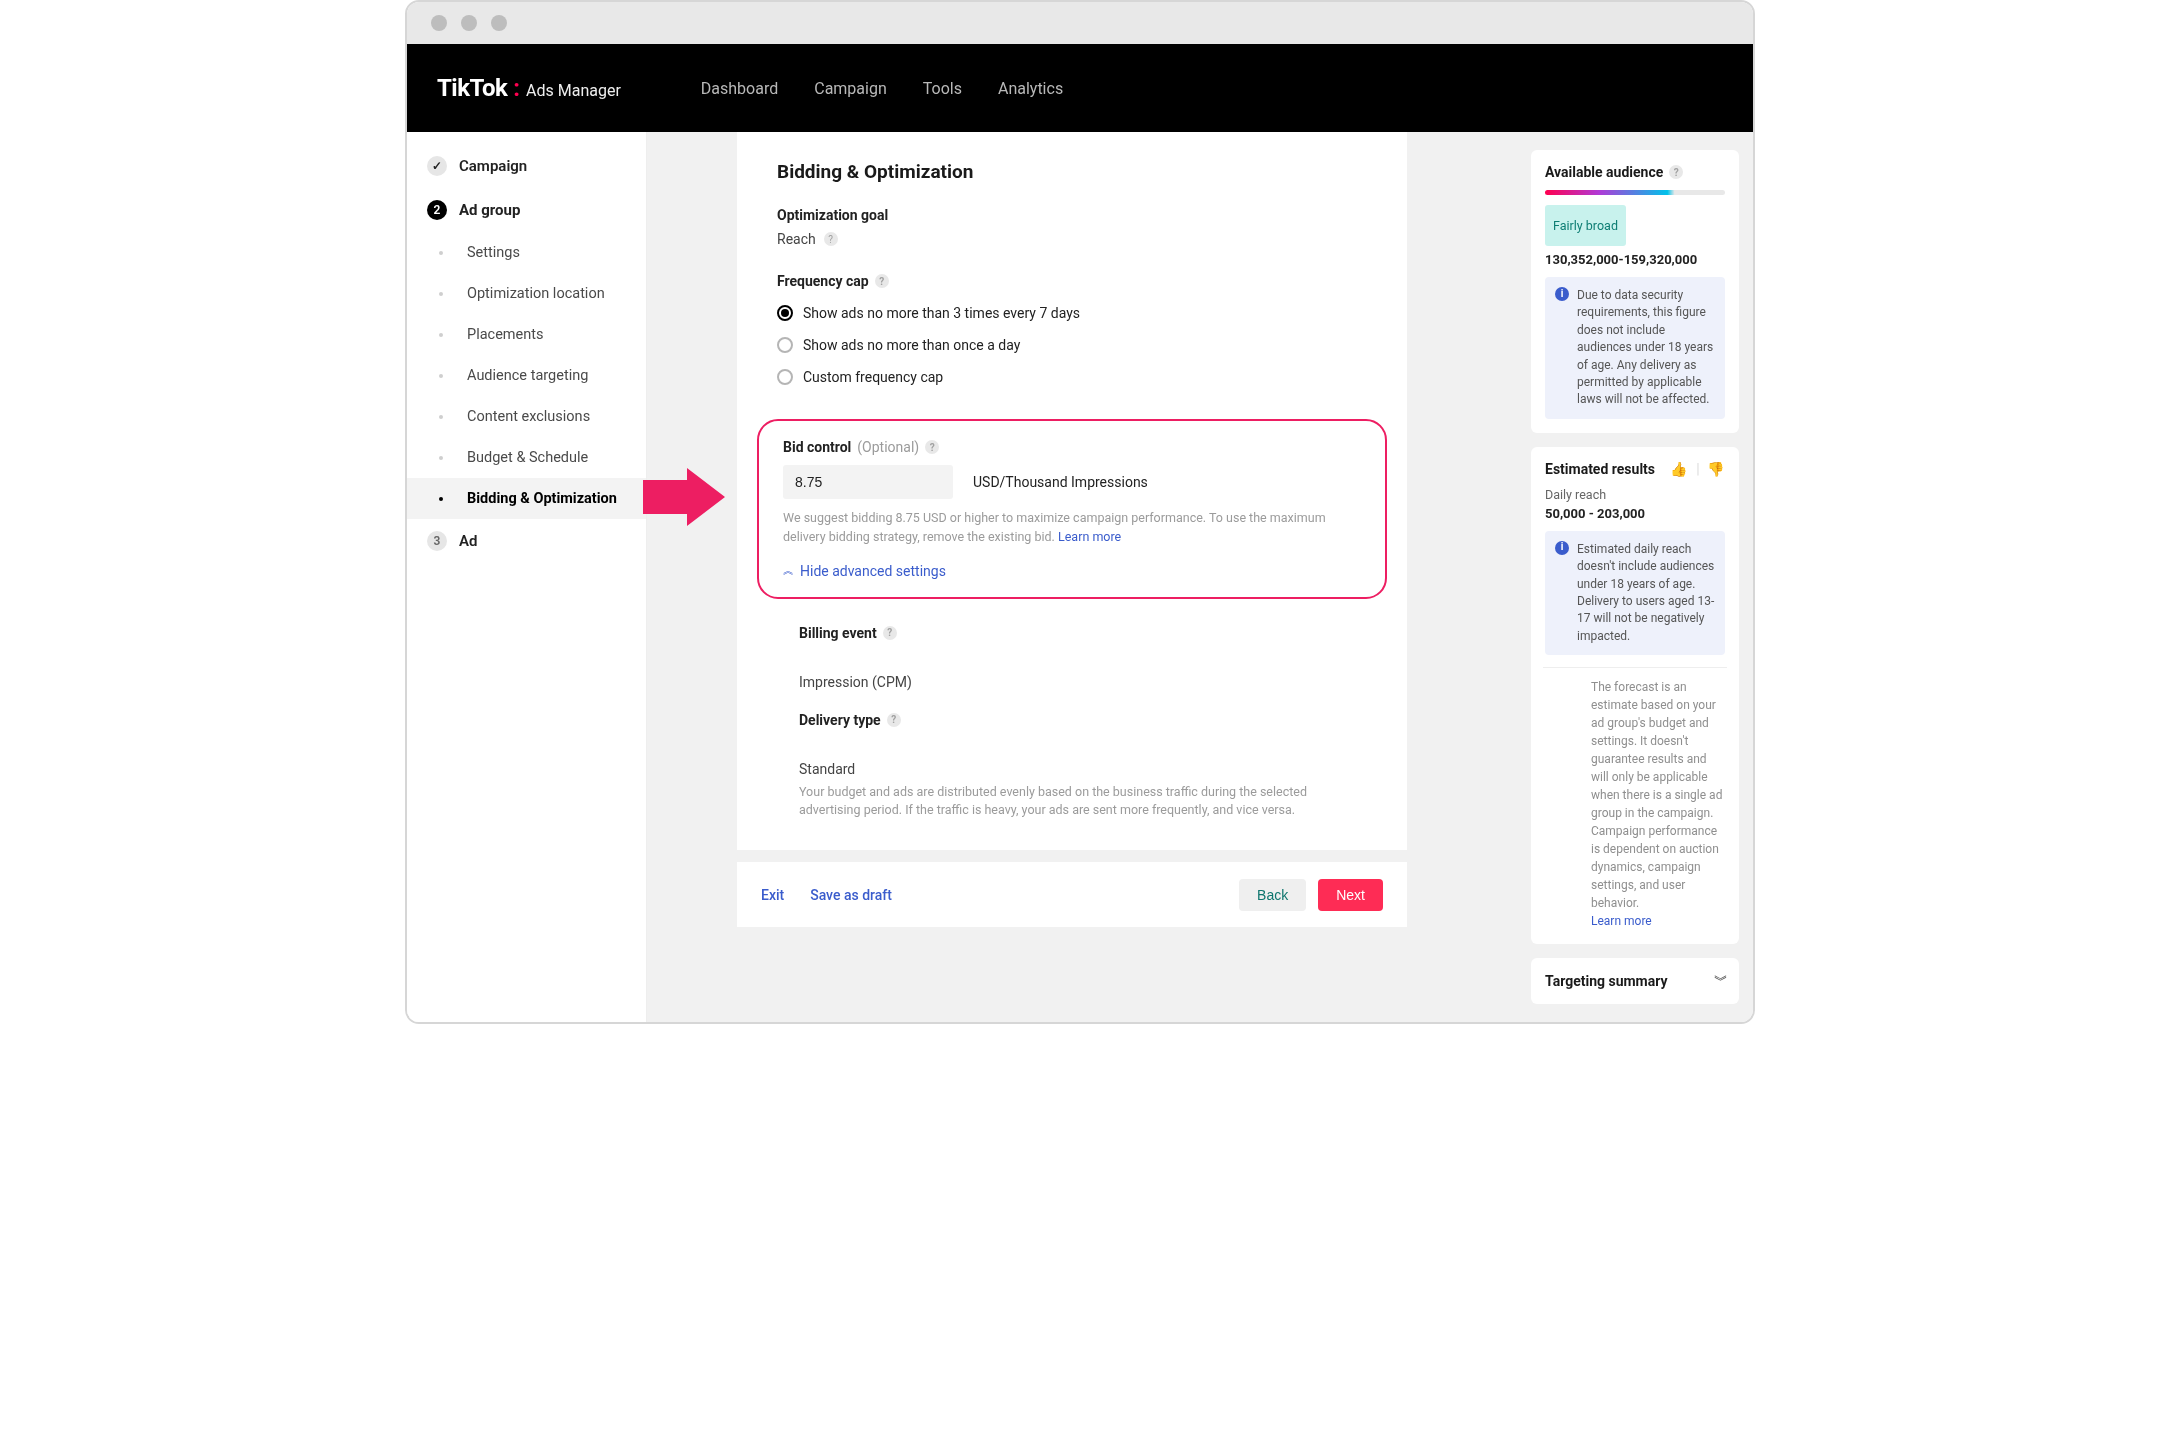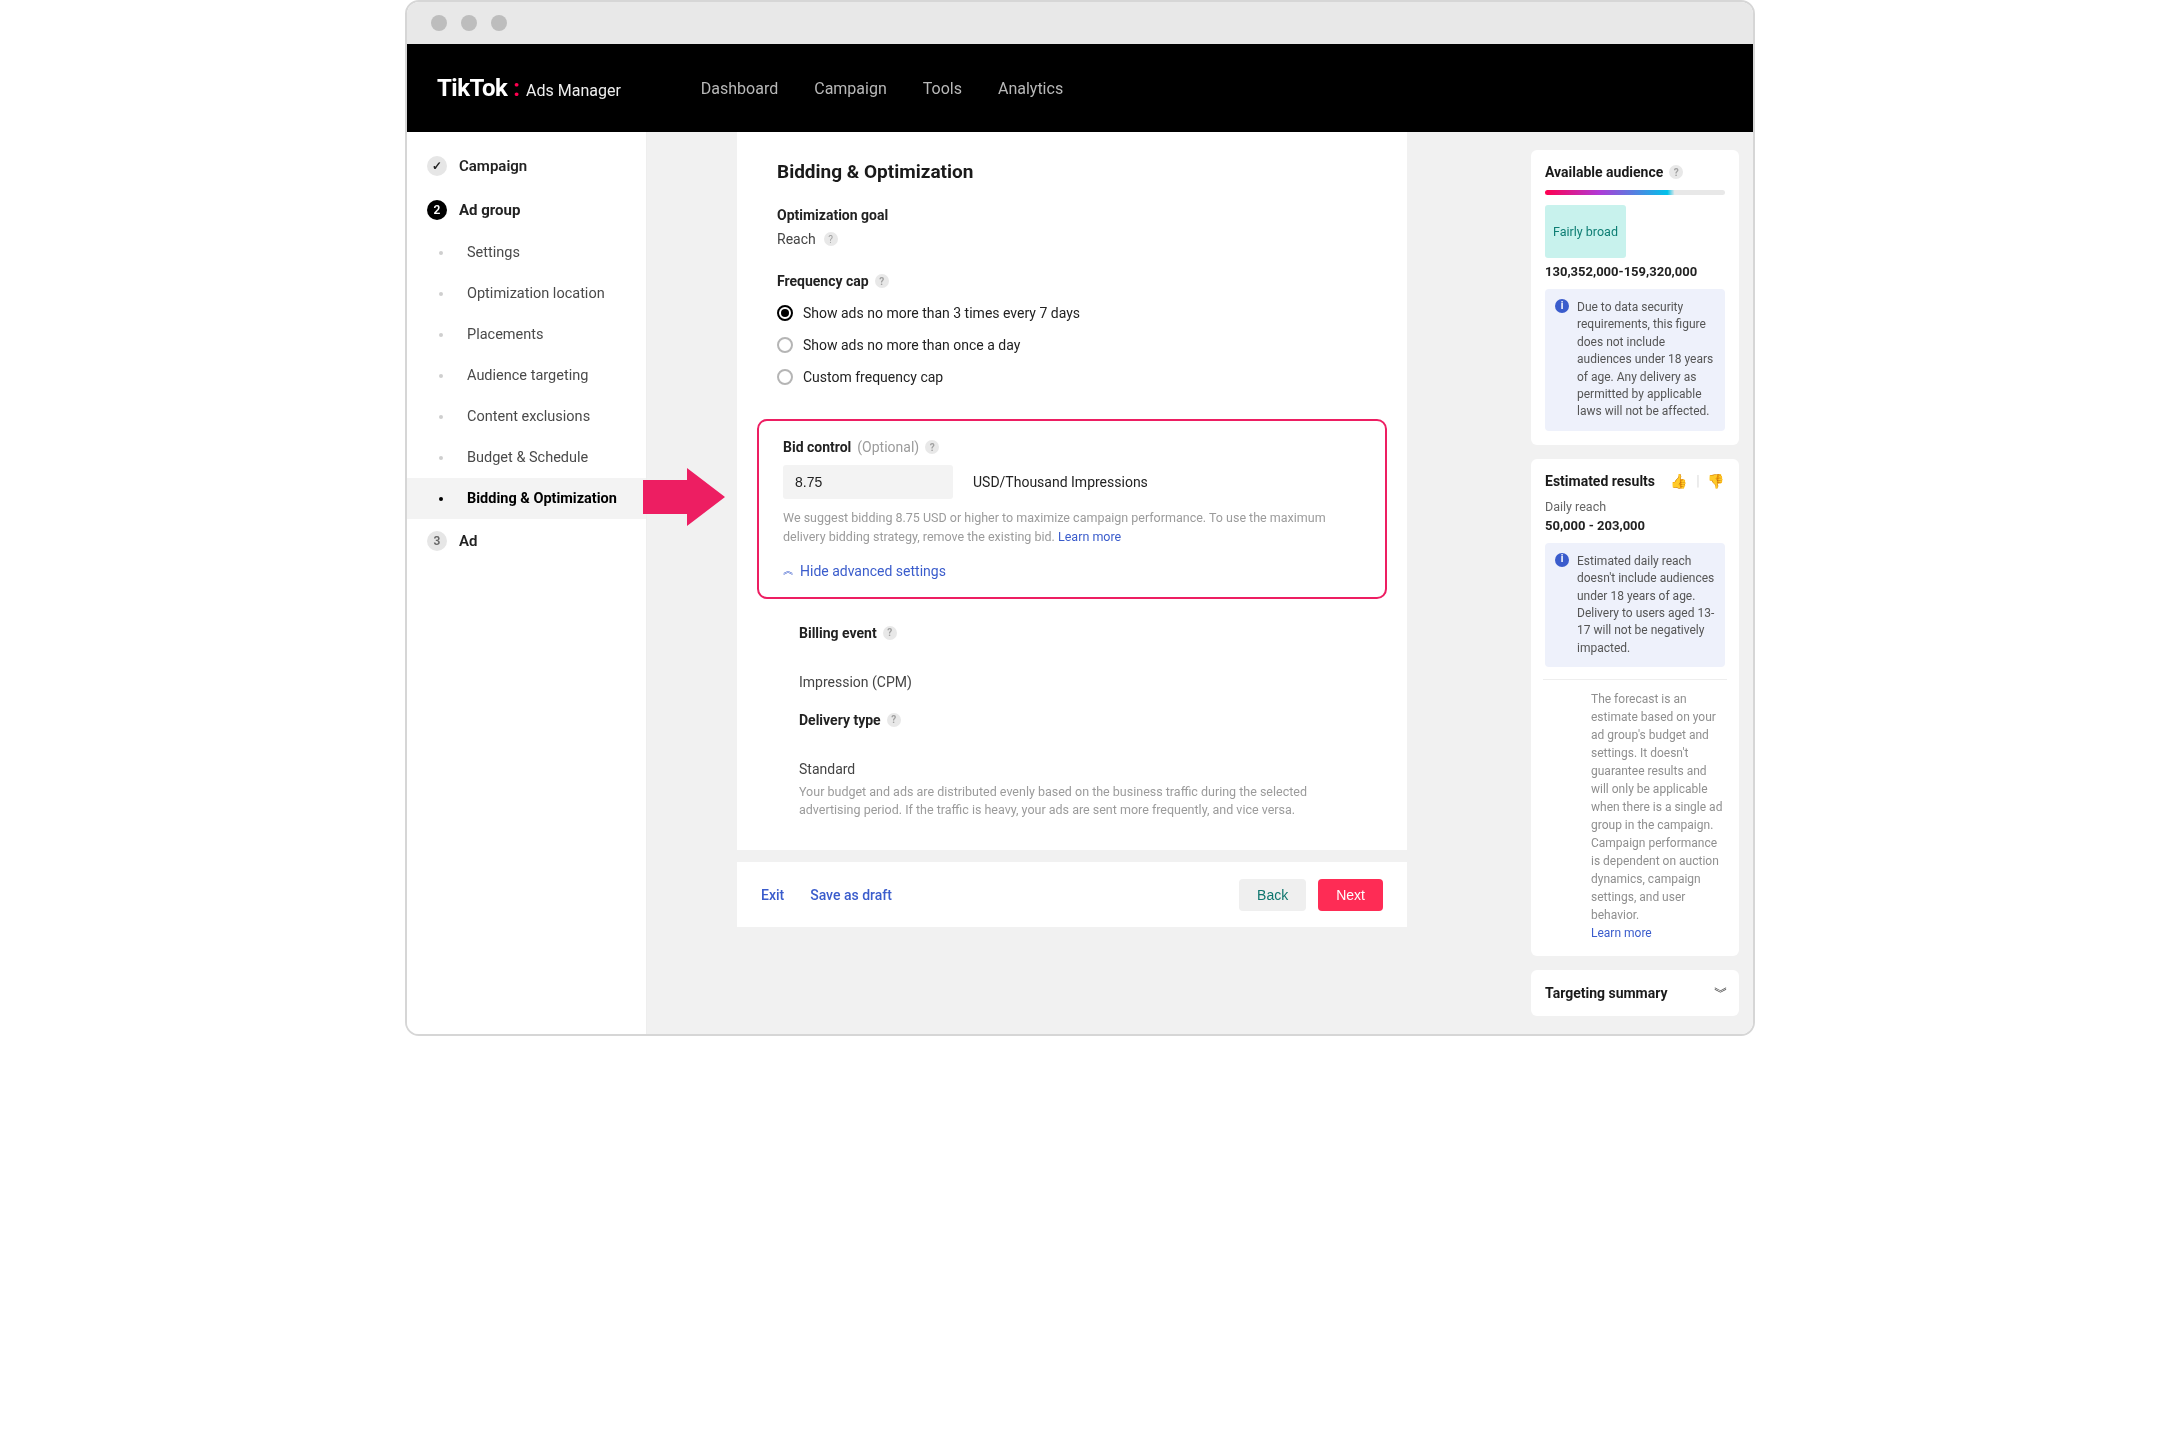--- a/index.html
+++ b/index.html
@@ -84,21 +84,21 @@
   }
   .valtext { font-size: 14px; color: #444; display: flex; align-items: center; gap: 8px;}
   .section { margin-bottom: 26px; }
   .radio-row { display: flex; align-items: center; gap: 10px; padding: 8px 0; font-size: 14px; color: #222; cursor: pointer;}
   .radio { width: 16px; height: 16px; border-radius: 50%; border: 2px solid #b5b5b5; display: inline-flex; align-items:center; justify-content:center;}
   .radio.checked { border-color: #000; }
   .radio.checked::after { content:""; width: 8px; height: 8px; border-radius:50%; background:#000; }
 
   .highlight-box {
     border: 2.5px solid #ed1e62;
-    border-radius: 10px;
+    border-radius: 21px;
     padding: 18px 24px 18px 24px;
     margin-left: -20px; margin-right: -20px;
   }
   .bid-row { display: flex; align-items: center; gap: 20px; margin: 10px 0 10px 0;}
   .bid-input {
     width: 170px; background: #f3f3f3; border: none; border-radius: 3px;
     padding: 9px 12px; font-size: 14px; color: #222;
   }
   .unit { font-size: 14px; color: #222; }
   .hint { font-size: 12.5px; color: #9b9b9b; line-height: 1.5; }
@@ -124,21 +124,21 @@
   .btn.next { background: #fe2c55; color: #fff; font-weight: 500;}
 
   .rightcol { width: 236px; padding: 18px 14px; display: flex; flex-direction: column; gap: 14px;}
   .card { background: #fff; border-radius: 6px; padding: 14px 14px; }
   .card h4 { font-size: 14px; font-weight: 700; display: flex; align-items: center; gap: 6px; margin-bottom: 10px;}
   .gradient-bar {
     height: 5px; width: 100%; border-radius: 3px;
     background: linear-gradient(90deg, #ff0050 0%, #b03ad6 30%, #00c2ea 68%, #e8e8e8 72%, #e8e8e8 100%);
     margin-bottom: 10px;
   }
-  .pill { display:inline-block; background: #c8f2ed; color: #0d7d73; font-size: 12.5px; padding: 19px 8px; border-radius: 3px; margin-bottom: 6px;}
+  .pill { display:inline-block; background: #c8f2ed; color: #0d7d73; font-size: 12.5px; padding: 13px 8px; border-radius: 3px; margin-bottom: 6px;}
   .range { font-size: 13px; font-weight: 700; color: #222; }
   .infobox {
     background: #eef1fb; border-radius: 4px; padding: 10px 10px; margin-top: 10px;
     font-size: 12px; color: #555; line-height: 1.45; display: flex; gap: 8px;
   }
   .info-i {
     width: 14px; height: 14px; border-radius: 50%; background: #3a5ccc; color: #fff;
     font-size: 10px; display:flex; align-items:center; justify-content:center; flex-shrink:0; font-weight:700; font-style: normal;
   }
   .thumbs { display: flex; gap: 8px; color: #bbb; font-size: 14px;}

